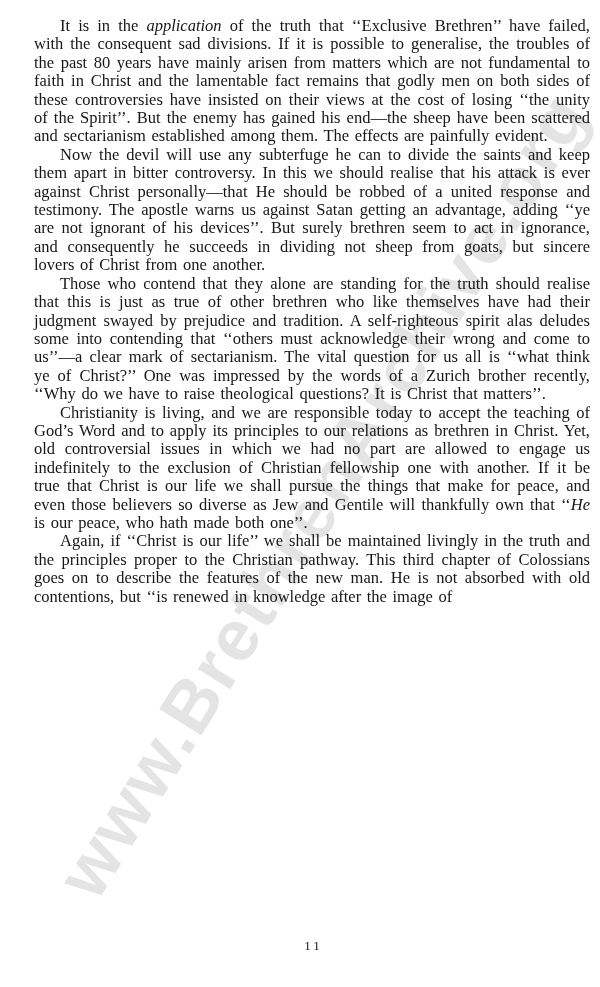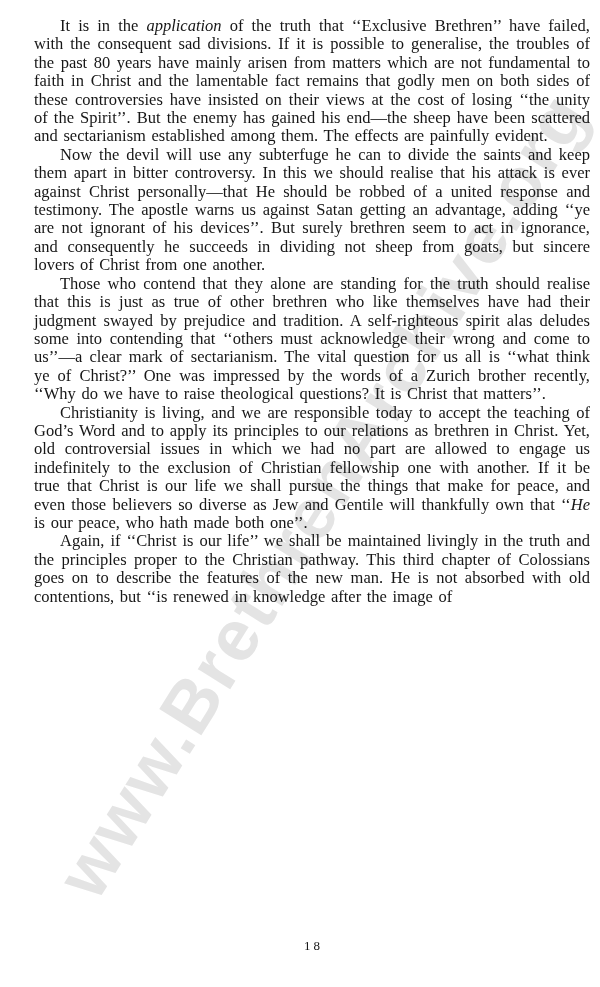--- a/index.html
+++ b/index.html
@@ -70,14 +70,14 @@
 
 <div class="page">
   <div class="watermark">www.BrethrenArchive.org</div>
   <div class="text">
       <p class="para"><span>It is in the </span><span class="it">application</span><span> of the truth that ‘‘Exclusive Brethren’’ have failed, with the consequent sad divisions.  If it is possible to generalise, the troubles of the past 80 years have mainly arisen from matters which are not fundamental to faith in Christ and the lamentable fact remains that godly men on both sides of these controversies have insisted on their views at the cost of losing ‘‘the unity of the Spirit’’.  But the enemy has gained his end—the sheep have been scattered and sectarianism established among them.  The effects are painfully evident.</span></p>
       <p class="para"><span>Now the devil will use any subterfuge he can to divide the saints and keep them apart in bitter controversy.  In this we should realise that his attack is ever against Christ personally—that He should be robbed of a united response and testimony. The apostle warns us against Satan getting an advantage, adding ‘‘ye are not ignorant of his devices’’.  But surely brethren seem to act in ignorance, and consequently he succeeds in dividing not sheep from goats, but sincere lovers of Christ from one another.</span></p>
       <p class="para"><span>Those who contend that they alone are standing for the truth should realise that this is just as true of other brethren who like themselves have had their judgment swayed by prejudice and tradition.  A self-righteous spirit alas deludes some into contending that ‘‘others must acknowledge their wrong and come to us’’—a clear mark of sectarianism.  The vital question for us all is ‘‘what think ye of Christ?’’  One was impressed by the words of a Zurich brother recently, ‘‘Why do we have to raise theological questions?  It is Christ that matters’’.</span></p>
       <p class="para"><span>Christianity is living, and we are responsible today to accept the teaching of God’s Word and to apply its principles to our relations as brethren in Christ.  Yet, old controversial issues in which we had no part are allowed to engage us indefinitely to the exclusion of Christian fellowship one with another.  If it be true that Christ is our life we shall pursue the things that make for peace, and even those believers so diverse as Jew and Gentile will thankfully own that ‘‘</span><span class="it">He</span><span> is our peace, who hath made both one’’.</span></p>
       <p class="para"><span>Again, if ‘‘Christ is our life’’ we shall be maintained livingly in the truth and the principles proper to the Christian pathway.  This third chapter of Colossians goes on to describe the features of the new man.  He is not absorbed with old contentions, but ‘‘is renewed in knowledge after the image of</span></p>
     </div>
-  <div class="page-number">18</div>
+  <div class="page-number">11</div>
 </div>
 
 </body></html>

